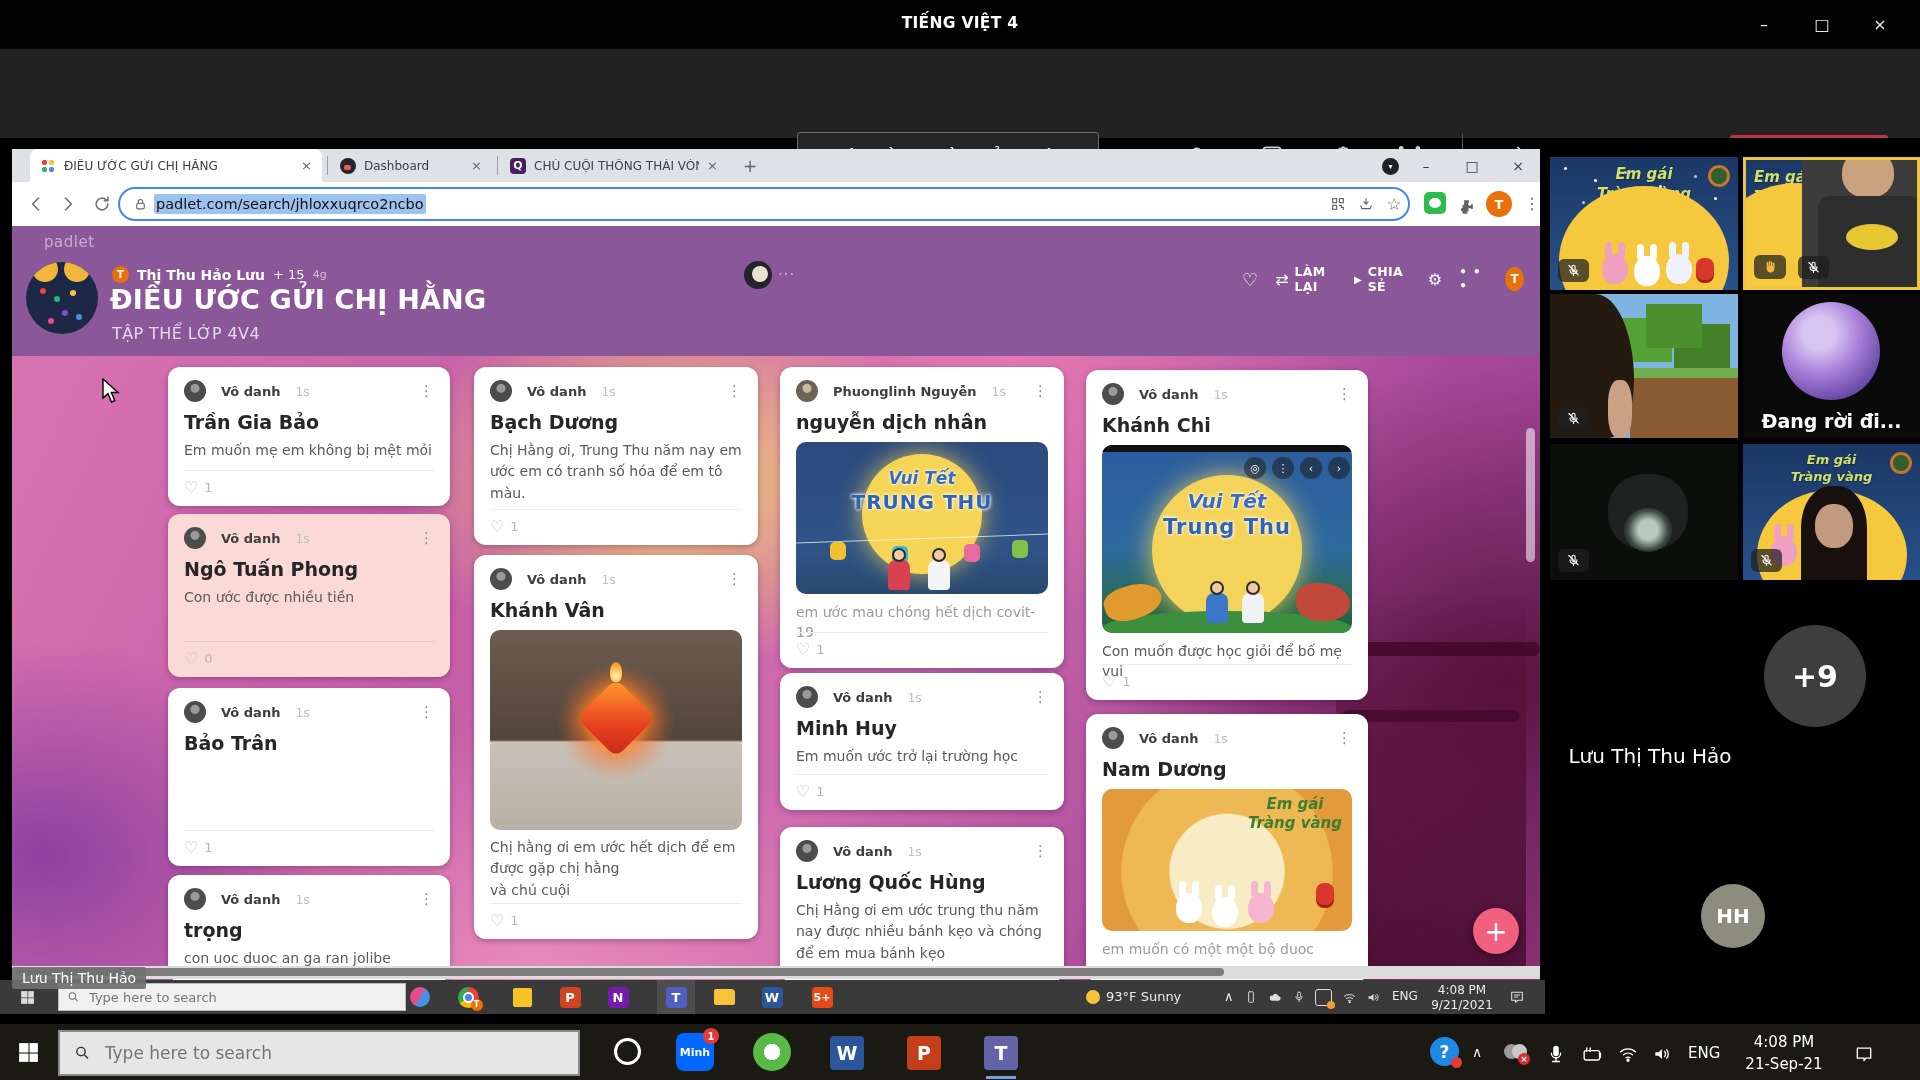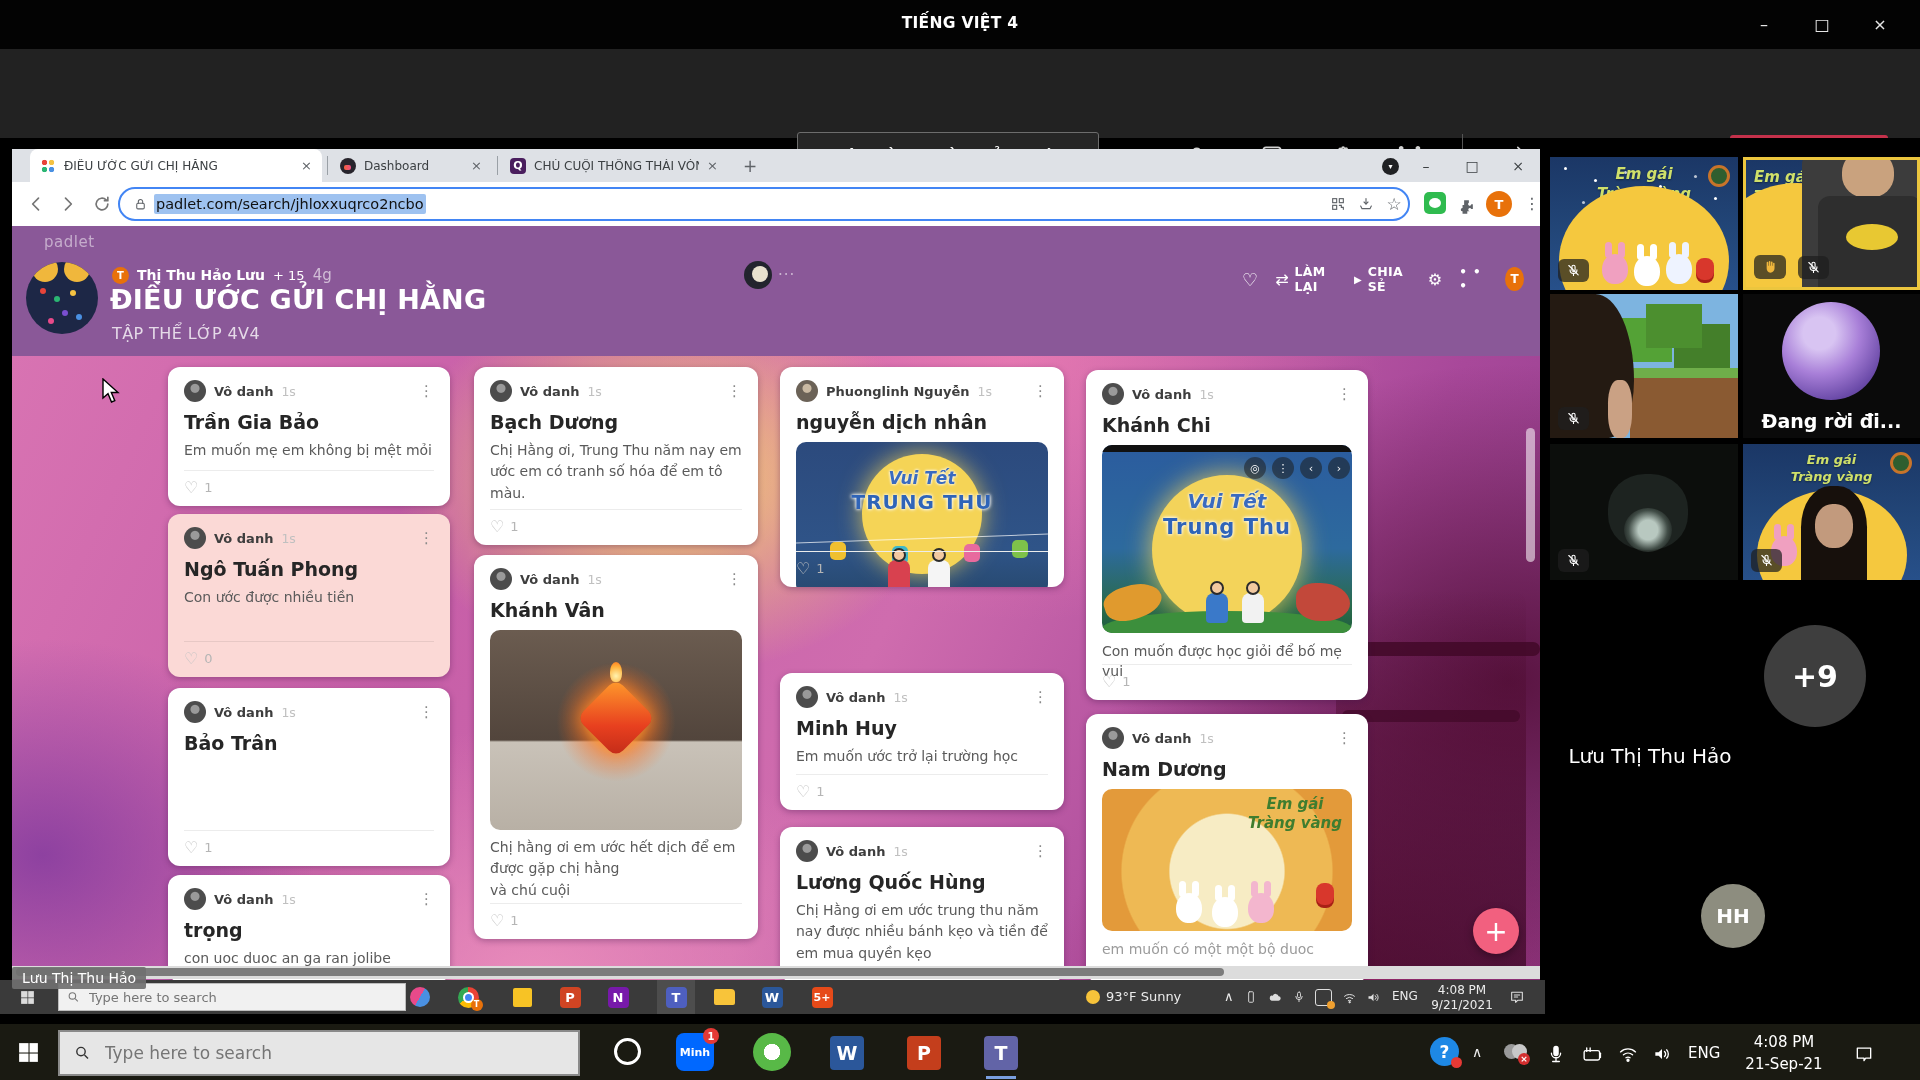--- a/index.html
+++ b/index.html
@@ -68,21 +68,21 @@
      radial-gradient(430px 330px at 88% 100%, rgba(140,30,90,.85), transparent 70%),
      radial-gradient(390px 310px at 2% 80%, rgba(130,58,158,.85), transparent 70%),
      radial-gradient(520px 360px at 34% 100%, rgba(242,152,192,.75), transparent 70%),
      linear-gradient(115deg,#d873b2 0%,#c75fa8 30%,#cf6cae 55%,#a8489a 80%,#8f3e8c 100%);}
   .pagoda{left:1336px;top:590px;width:190px;height:380px;background:linear-gradient(rgba(70,8,40,0) 0%,rgba(76,10,44,.55) 40%,rgba(60,8,36,.75) 100%);border-radius:14px 14px 0 0;}
   .pagoda:before{content:"";position:absolute;left:-14px;top:52px;width:218px;height:14px;border-radius:8px;background:rgba(64,8,38,.8);}
   .pagoda:after{content:"";position:absolute;left:6px;top:120px;width:178px;height:12px;border-radius:8px;background:rgba(64,8,38,.7);}
   
   .card{position:absolute;background:#fff;border-radius:12px;box-shadow:0 2px 6px rgba(60,16,70,.35);padding:13px 16px;box-sizing:border-box;overflow:hidden;}
   .card.pink{background:#fbd9d6;}
-  .chead{display:flex;align-items:center;gap:8px;height:22px;}
+  .chead{display:flex;align-items:center;gap:15px;height:22px;}
   .cav{width:22px;height:22px;border-radius:50%;background:radial-gradient(circle at 50% 38%,#9a9a9a 4px,#4c4c4c 5px);flex:0 0 22px;}
   .cname{font-size:13px;font-weight:700;color:#3e3e3e;white-space:nowrap;}
   .ctime{font-size:12.5px;color:#c0c0c0;}
   .cmenu{margin-left:auto;color:#8a8a8a;font-size:15px;}
   .ctitle{font-size:19px;font-weight:700;color:#262626;margin-top:9px;}
   .cbody{font-size:14px;color:#5a5a5a;line-height:1.52;margin-top:7px;white-space:pre-line;}
   .ccap{font-size:14px;color:#9b9b9b;line-height:1.4;margin-top:9px;}
   .ccap.dark{color:#5a5a5a;}
   .cfoot{position:absolute;left:16px;right:16px;bottom:9px;border-top:1px solid #ececec;padding-top:7px;display:flex;align-items:center;gap:6px;}
   .pink .cfoot{border-color:rgba(0,0,0,.08);}
@@ -312,21 +312,21 @@
   <div class="abs plogo">padlet</div>
   <div class="abs boardav">
       <i style="left:6px"></i>
       <i style="left:38px"></i>
       <span class="dots"></span>
     </div>
   <div class="abs authrow">
     <span class="avT" style="width:17px;height:17px;font-size:10px;position:static">T</span>
     <span style="font-weight:600">Thị Thu Hảo Lưu</span>
     <span style="font-size:13px">+ 15</span>
-    <span style="color:rgba(255,255,255,.6);font-size:15px">4g</span>
+    <span style="color:rgba(255,255,255,.6);font-size:11px">4g</span>
   </div>
   <div class="abs ptitle">ĐIỀU ƯỚC GỬI CHỊ HẰNG</div>
   <div class="abs psub">TẬP THỂ LỚP 4V4</div>
   <div class="abs moonav"></div>
   <div class="abs hdots">···</div>
   <div class="abs pactions">
     <span style="font-size:18px">♡</span>
     <span class="pact">
         <span>⇄</span>
         <span class="lbl">LÀM LẠI</span>
@@ -424,21 +424,21 @@
         <div class="lflame"></div>
     </div>
     <div class="cbody">Chị hằng ơi em ước hết dịch để em được gặp chị hằng
  và chú cuội</div>
     <div class="cfoot">
         <span class="hg">♡</span>
         <span class="lc">1</span>
       </div>
   </div>
 
-  <div class="card" style="left:780px;top:367px;width:284px;height:220px">
+  <div class="card" style="left:780px;top:367px;width:284px;height:301px">
     <div class="chead">
         <span class="cav" style="background:radial-gradient(circle at 50% 38%,#c9b9a2 4px,#6b6257 5px)"></span>
         <span class="cname">Phuonglinh Nguyễn</span>
         <span class="ctime">1s</span>
         <span class="cmenu">⋮</span>
       </div>
     <div class="ctitle">nguyễn dịch nhân</div>
     <div class="cimg img-tt1" style="height:152px">
       <div class="moon"></div>
       <div class="scriptline1" style="top:26px;font-size:17px">Vui Tết</div>
@@ -472,21 +472,21 @@
       </div>
   </div>
   <div class="card" style="left:780px;top:827px;width:284px;height:155px">
     <div class="chead">
         <span class="cav"></span>
         <span class="cname">Vô danh</span>
         <span class="ctime">1s</span>
         <span class="cmenu">⋮</span>
       </div>
     <div class="ctitle">Lương Quốc Hùng</div>
-    <div class="cbody">Chị Hằng ơi em ước trung thu năm nay được nhiều bánh kẹo và tiền để em mua quyền kẹo</div>
+    <div class="cbody">Chị Hằng ơi em ước trung thu năm nay được nhiều bánh kẹo và chóng để em mua bánh kẹo</div>
   </div>
 
   <div class="card" style="left:1086px;top:370px;width:282px;height:330px">
     <div class="chead">
         <span class="cav"></span>
         <span class="cname">Vô danh</span>
         <span class="ctime">1s</span>
         <span class="cmenu">⋮</span>
       </div>
     <div class="ctitle">Khánh Chi</div>

